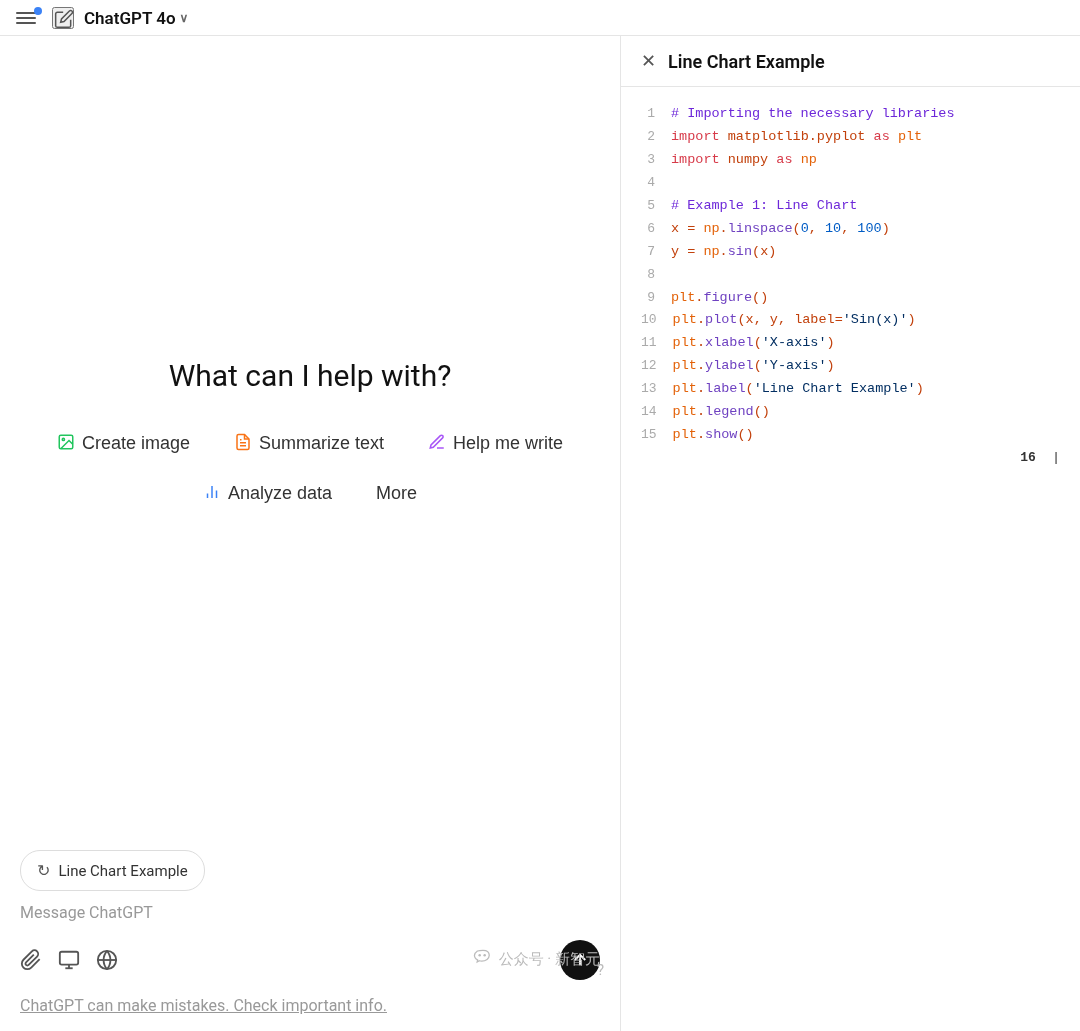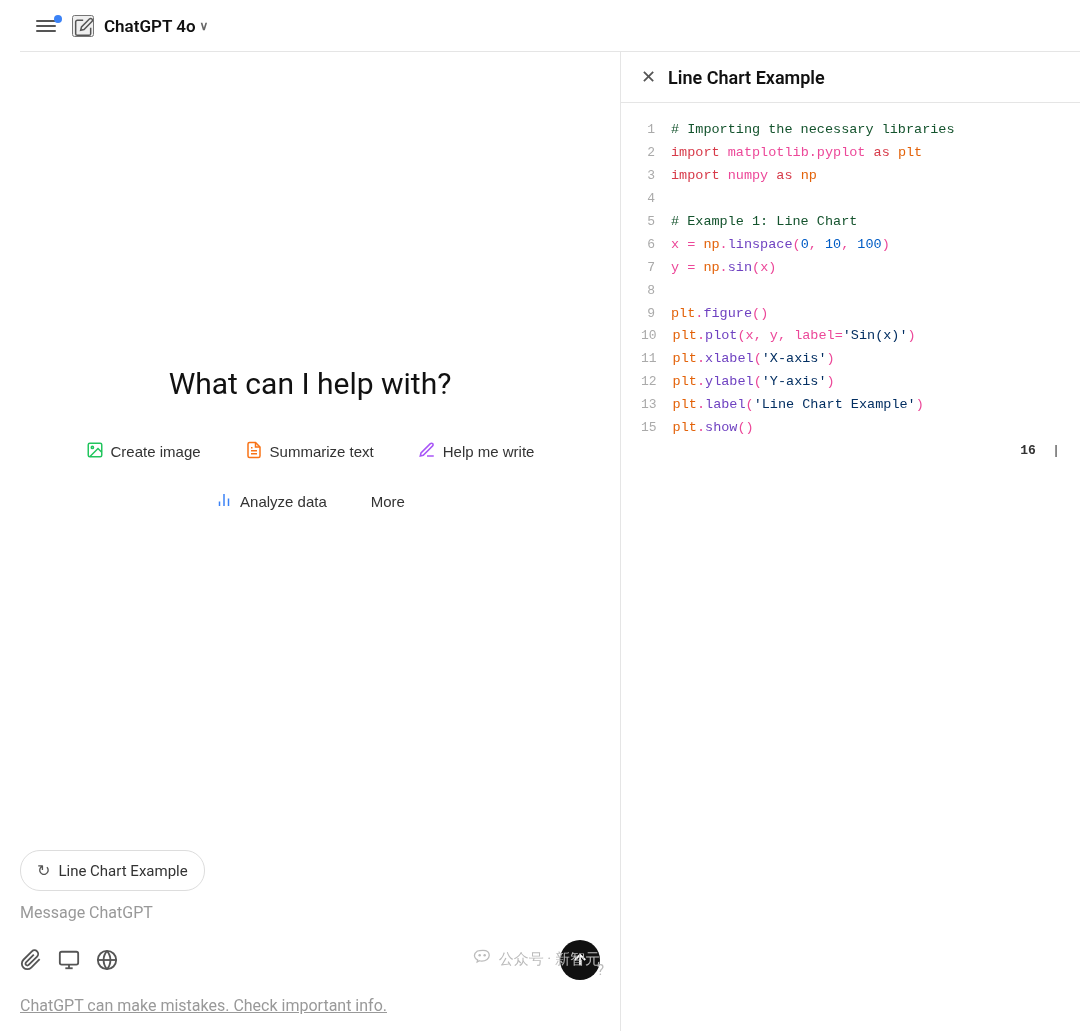--- a/index.html
+++ b/index.html
@@ -12,23 +12,22 @@
       display: flex;
       flex-direction: column;
     }
 
     
     .top-bar {
       display: flex;
       align-items: center;
       padding: 10px 16px;
       border-bottom: 1px solid #e5e5e5;
-      height: 52px;
+      height: 36px;
       gap: 10px;
-      margin-left: 20px;
     }
     .top-bar-left {
       display: flex;
       align-items: center;
       gap: 10px;
     }
     .sidebar-toggle-icon {
       width: 26px;
       height: 22px;
       display: flex;
@@ -124,21 +123,21 @@
       align-items: center;
     }
 
     .action-btn {
       display: flex;
       align-items: center;
       gap: 7px;
       padding: 8px 14px;
       border: none;
       background: transparent;
-      font-size: 15px;
+      font-size: 18px;
       color: #333;
       cursor: pointer;
       border-radius: 8px;
     }
     .action-btn .btn-icon {
       font-size: 16px;
     }
 
     
     .icon-green { color: #22c55e; }
@@ -286,25 +285,25 @@
       text-align: right;
       padding-right: 16px;
       font-size: 13px;
     }
     .line-content {
       white-space: pre;
       color: #333;
     }
 
     
-    .c-comment { color: #14532d; }
+    .c-comment { color: #6d28d9; }
     .c-keyword { color: #d73a49; }
     .c-string { color: #032f62; }
     .c-number { color: #005cc5; }
-    .c-text { color: #ec4899; }
+    .c-text { color: #c2410c; }
     .c-method { color: #6f42c1; }
     .c-var { color: #e36209; }
 
     .cursor-line {
       position: relative;
       justify-content: flex-end;
     }
     .cursor-line::after {
       content: '|';
       color: #333;
@@ -523,20 +522,24 @@
       <div class="code-line">
         <span class="line-num">12</span>
         <span class="line-content"><span class="c-var">plt</span><span class="c-text">.</span><span class="c-method">ylabel</span><span class="c-text">(</span><span class="c-string">'Y-axis'</span><span class="c-text">)</span></span>
       </div>
 
       <div class="code-line">
         <span class="line-num">13</span>
         <span class="line-content"><span class="c-var">plt</span><span class="c-text">.</span><span class="c-method">label</span><span class="c-text">(</span><span class="c-string">'Line Chart Example'</span><span class="c-text">)</span></span>
       </div>
 
+      <div class="code-line">
+        <span class="line-num">14</span>
+        <span class="line-content"><span class="c-var">plt</span><span class="c-text">.</span><span class="c-method">legend</span><span class="c-text">()</span></span>
+      </div>
 
       <div class="code-line">
         <span class="line-num">15</span>
         <span class="line-content"><span class="c-var">plt</span><span class="c-text">.</span><span class="c-method">show</span><span class="c-text">()</span></span>
       </div>
 
       <div class="code-line cursor-line">
         <span class="line-num" style="font-weight:700;color:#333;">16</span>
         <span class="line-content"></span>
       </div>

